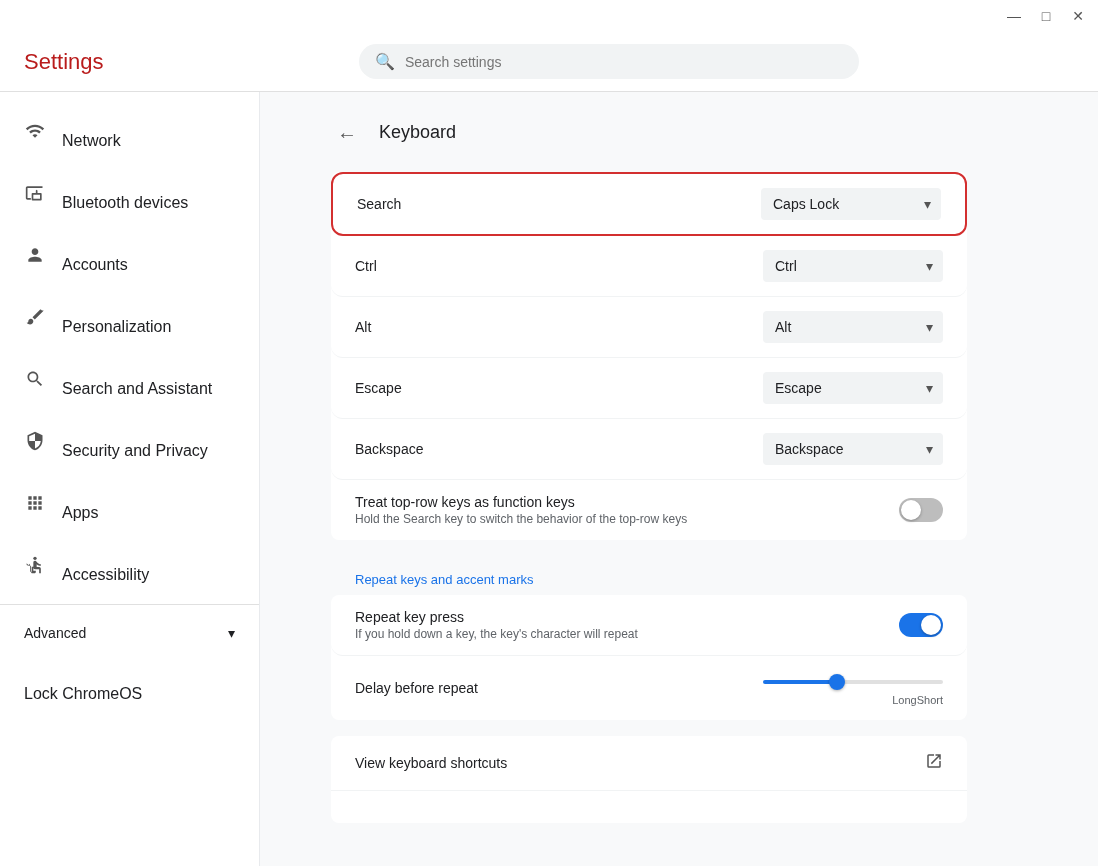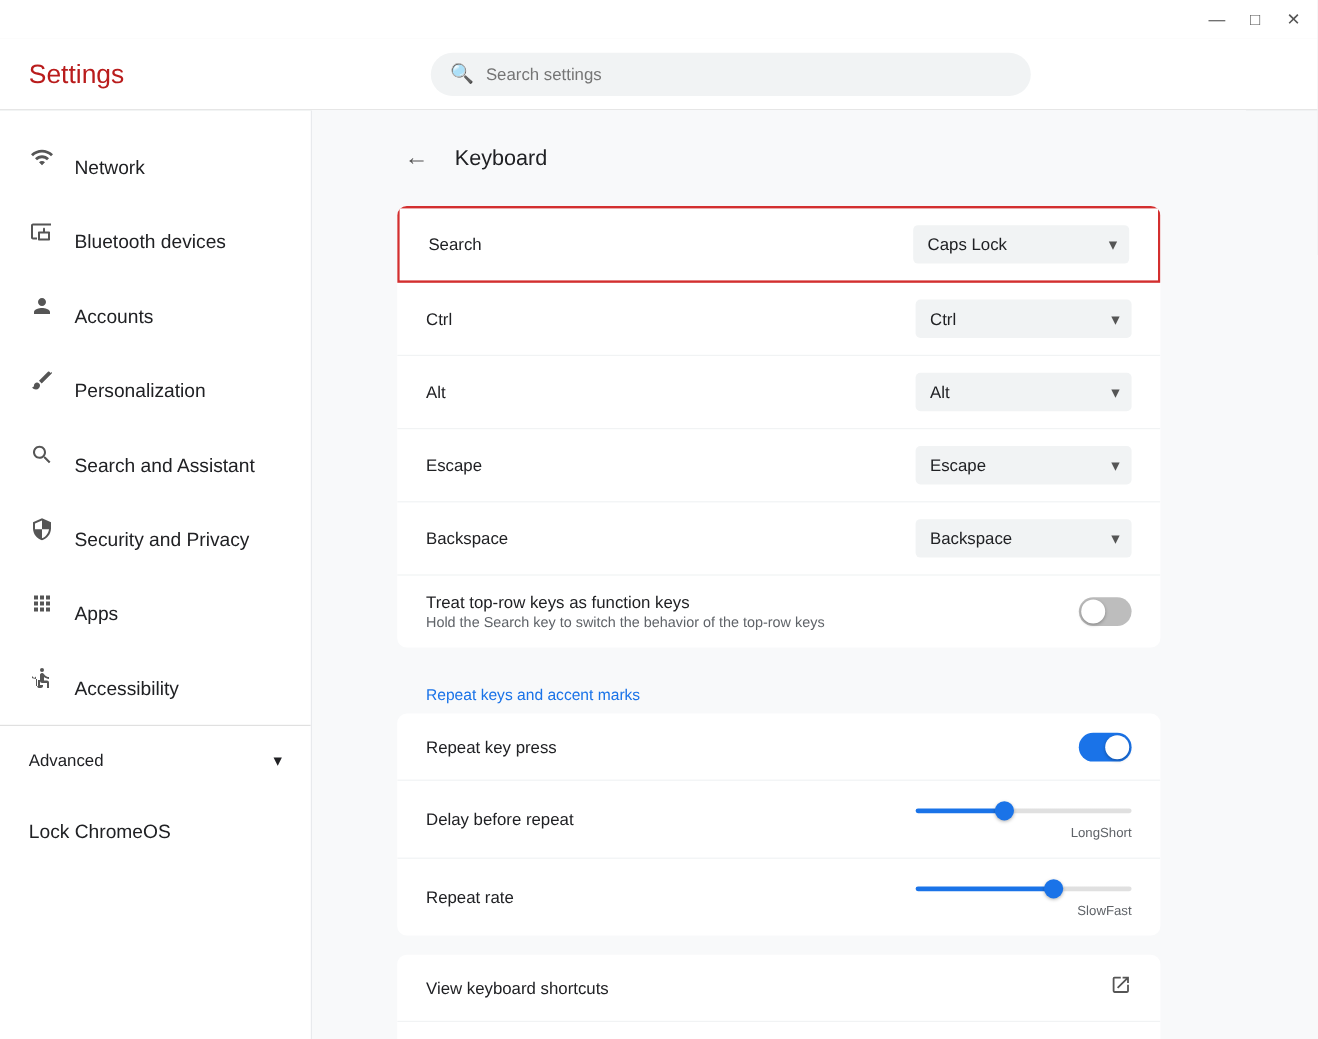--- a/index.html
+++ b/index.html
@@ -170,20 +170,21 @@
       overflow: hidden;
       margin-bottom: 16px;
     }
     .settings-row {
       display: flex;
       align-items: center;
       justify-content: space-between;
       padding: 14px 24px;
       border-bottom: 1px solid #f1f3f4;
       min-height: 56px;
+      border-radius: 12px;
     }
     .settings-row:last-child { border-bottom: none; }
     .row-label {
       font-size: 14px;
       color: #202124;
     }
     .row-desc {
       font-size: 12px;
       color: #5f6368;
       margin-top: 2px;
@@ -506,49 +507,38 @@
         </div>
       </div>
 
       <div class="section-title">Repeat keys and accent marks</div>
 
       <div class="settings-section">
 
         <div class="settings-row">
           <div class="row-left">
             <div class="row-label">Repeat key press</div>
+            <div class="row-desc">If you hold down a key, the key's character will repeat</div>
           </div>
           <div class="toggle-switch on"></div>
         </div>
 
         <div class="settings-row" style="align-items:center;">
           <span class="row-label">Delay before repeat</span>
           <div class="slider-container">
             <div class="slider-wrapper delay-slider">
               <input type="range" min="0" max="100" value="40" style="background: linear-gradient(to right, rgb(26, 115, 232) 0%, rgb(26, 115, 232) 40%, rgb(224, 224, 224) 40%, rgb(224, 224, 224) 100%);">
             </div>
             <div class="slider-labels">
               <span>Long</span>
               <span>Short</span>
             </div>
           </div>
         </div>
 
-        <div class="settings-row" style="align-items:center;">
-          <span class="row-label">Repeat rate</span>
-          <div class="slider-container">
-            <div class="slider-wrapper rate-slider">
-              <input type="range" min="0" max="100" value="65" style="background: linear-gradient(to right, rgb(26, 115, 232) 0%, rgb(26, 115, 232) 65%, rgb(224, 224, 224) 65%, rgb(224, 224, 224) 100%);">
-            </div>
-            <div class="slider-labels">
-              <span>Slow</span>
-              <span>Fast</span>
-            </div>
-          </div>
-        </div>
       </div>
 
       <div class="settings-section">
         <div class="link-row">
           <span class="row-label">View keyboard shortcuts</span>
           <span class="external-icon">
             <svg width="18" height="18" viewBox="0 0 24 24" fill="#555">
                 <path d="M19 19H5V5h7V3H5a2 2 0 00-2 2v14a2 2 0 002 2h14a2 2 0 002-2v-7h-2v7zM14 3v2h3.59l-9.83 9.83 1.41 1.41L19 6.41V10h2V3h-7z"></path>
               </svg>
           </span>

